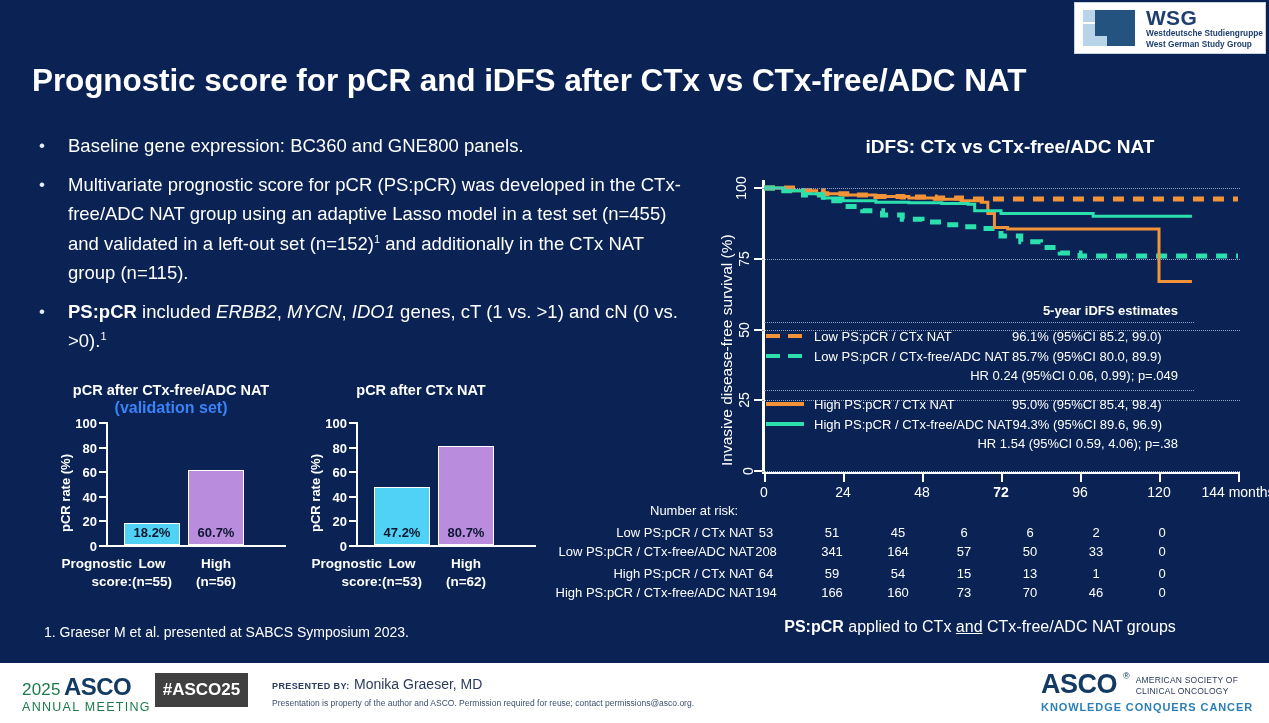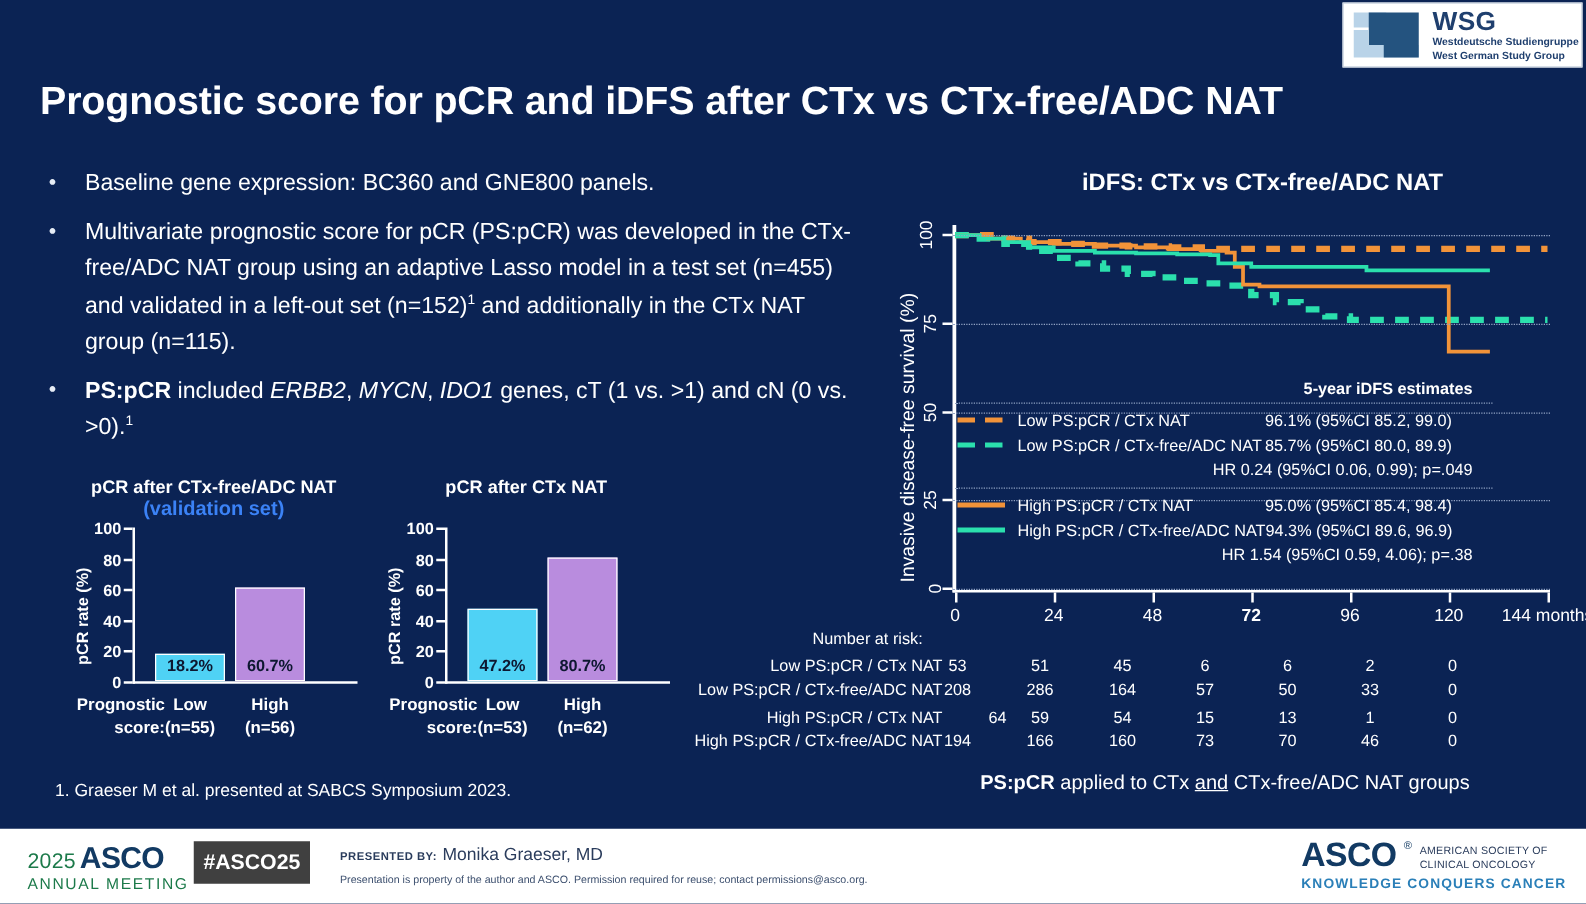--- a/index.html
+++ b/index.html
@@ -341,30 +341,30 @@
         <div class="risk-cell" style="left: 240px;">51</div>
         <div class="risk-cell" style="left: 306px;">45</div>
         <div class="risk-cell" style="left: 372px;">6</div>
         <div class="risk-cell" style="left: 438px;">6</div>
         <div class="risk-cell" style="left: 504px;">2</div>
         <div class="risk-cell" style="left: 570px;">0</div>
       </div>
       <div class="risk-row" style="top: 41px;">
         <div class="risk-label" style="right: 458px;">Low PS:pCR / CTx-free/ADC NAT</div>
         <div class="risk-cell" style="left: 174px;">208</div>
-        <div class="risk-cell" style="left: 240px;">286</div>
+        <div class="risk-cell" style="left: 240px;">341</div>
         <div class="risk-cell" style="left: 306px;">164</div>
         <div class="risk-cell" style="left: 372px;">57</div>
         <div class="risk-cell" style="left: 438px;">50</div>
         <div class="risk-cell" style="left: 504px;">33</div>
         <div class="risk-cell" style="left: 570px;">0</div>
       </div>
       <div class="risk-row" style="top: 63px;">
         <div class="risk-label" style="right: 458px;">High PS:pCR / CTx NAT</div>
-        <div class="risk-cell" style="left: 174px; margin-left: 32px;">64</div>
+        <div class="risk-cell" style="left: 174px;">64</div>
         <div class="risk-cell" style="left: 240px;">59</div>
         <div class="risk-cell" style="left: 306px;">54</div>
         <div class="risk-cell" style="left: 372px;">15</div>
         <div class="risk-cell" style="left: 438px;">13</div>
         <div class="risk-cell" style="left: 504px;">1</div>
         <div class="risk-cell" style="left: 570px;">0</div>
       </div>
       <div class="risk-row" style="top: 82px;">
         <div class="risk-label" style="right: 458px;">High PS:pCR / CTx-free/ADC NAT</div>
         <div class="risk-cell" style="left: 174px;">194</div>

